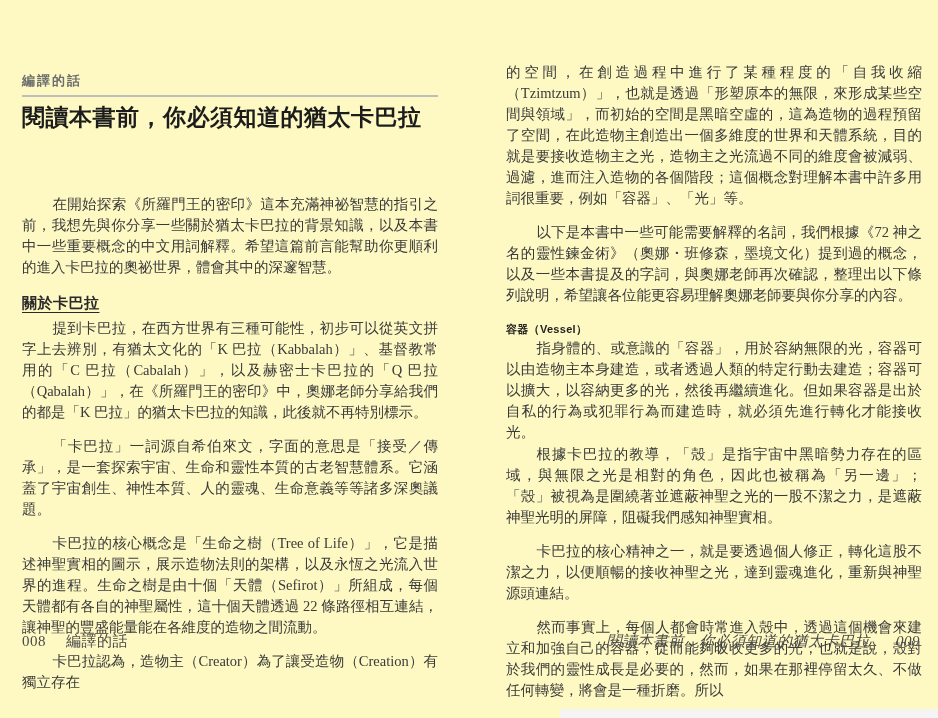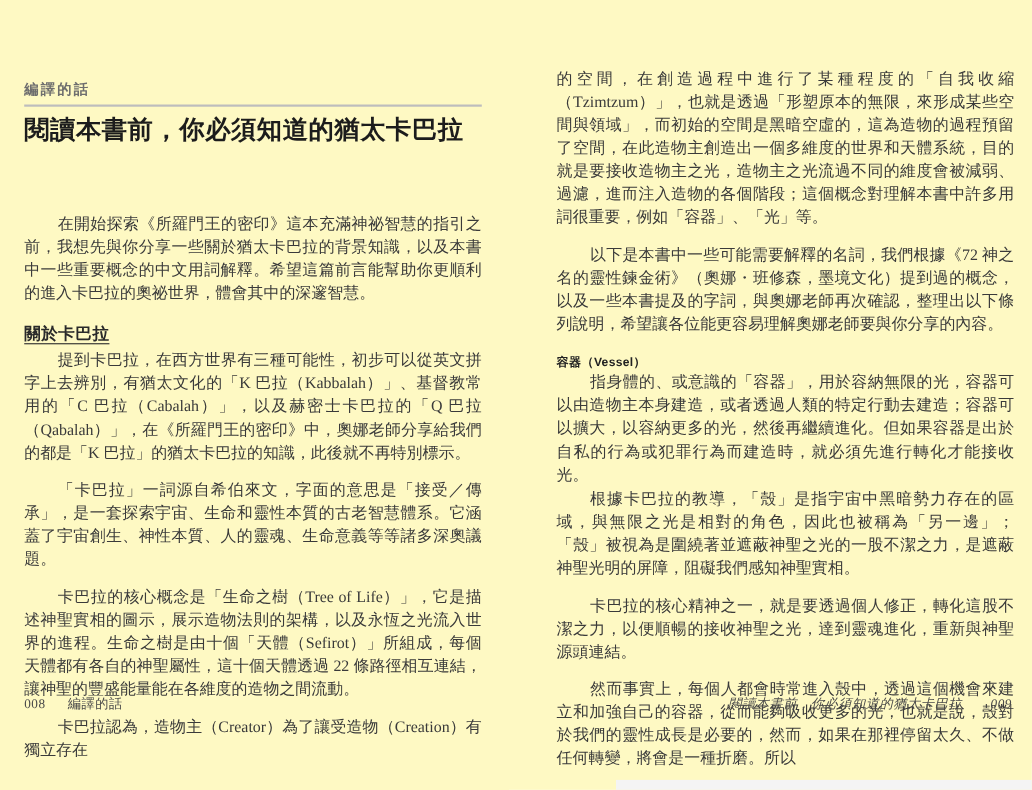--- a/index.html
+++ b/index.html
@@ -78,21 +78,21 @@
     font-size: 11px;
     color: #222222;
     letter-spacing: 0.3px;
   }
   .tight { margin-top: 1px; }
 
   
   .footer {
     position: absolute;
     top: 632px;
-    font-size: 12px;
+    font-size: 15px;
     color: #4a4a4a;
     letter-spacing: 0.5px;
   }
   .footer-left { left: 22px; }
   .footer-left .chapter { margin-left: 20px; }
   .footer-right { right: 18px; text-align: right; font-style: italic; }
   .footer-right .pagenum { margin-left: 26px; }
 
   .bottom-strip {
     position: absolute;

